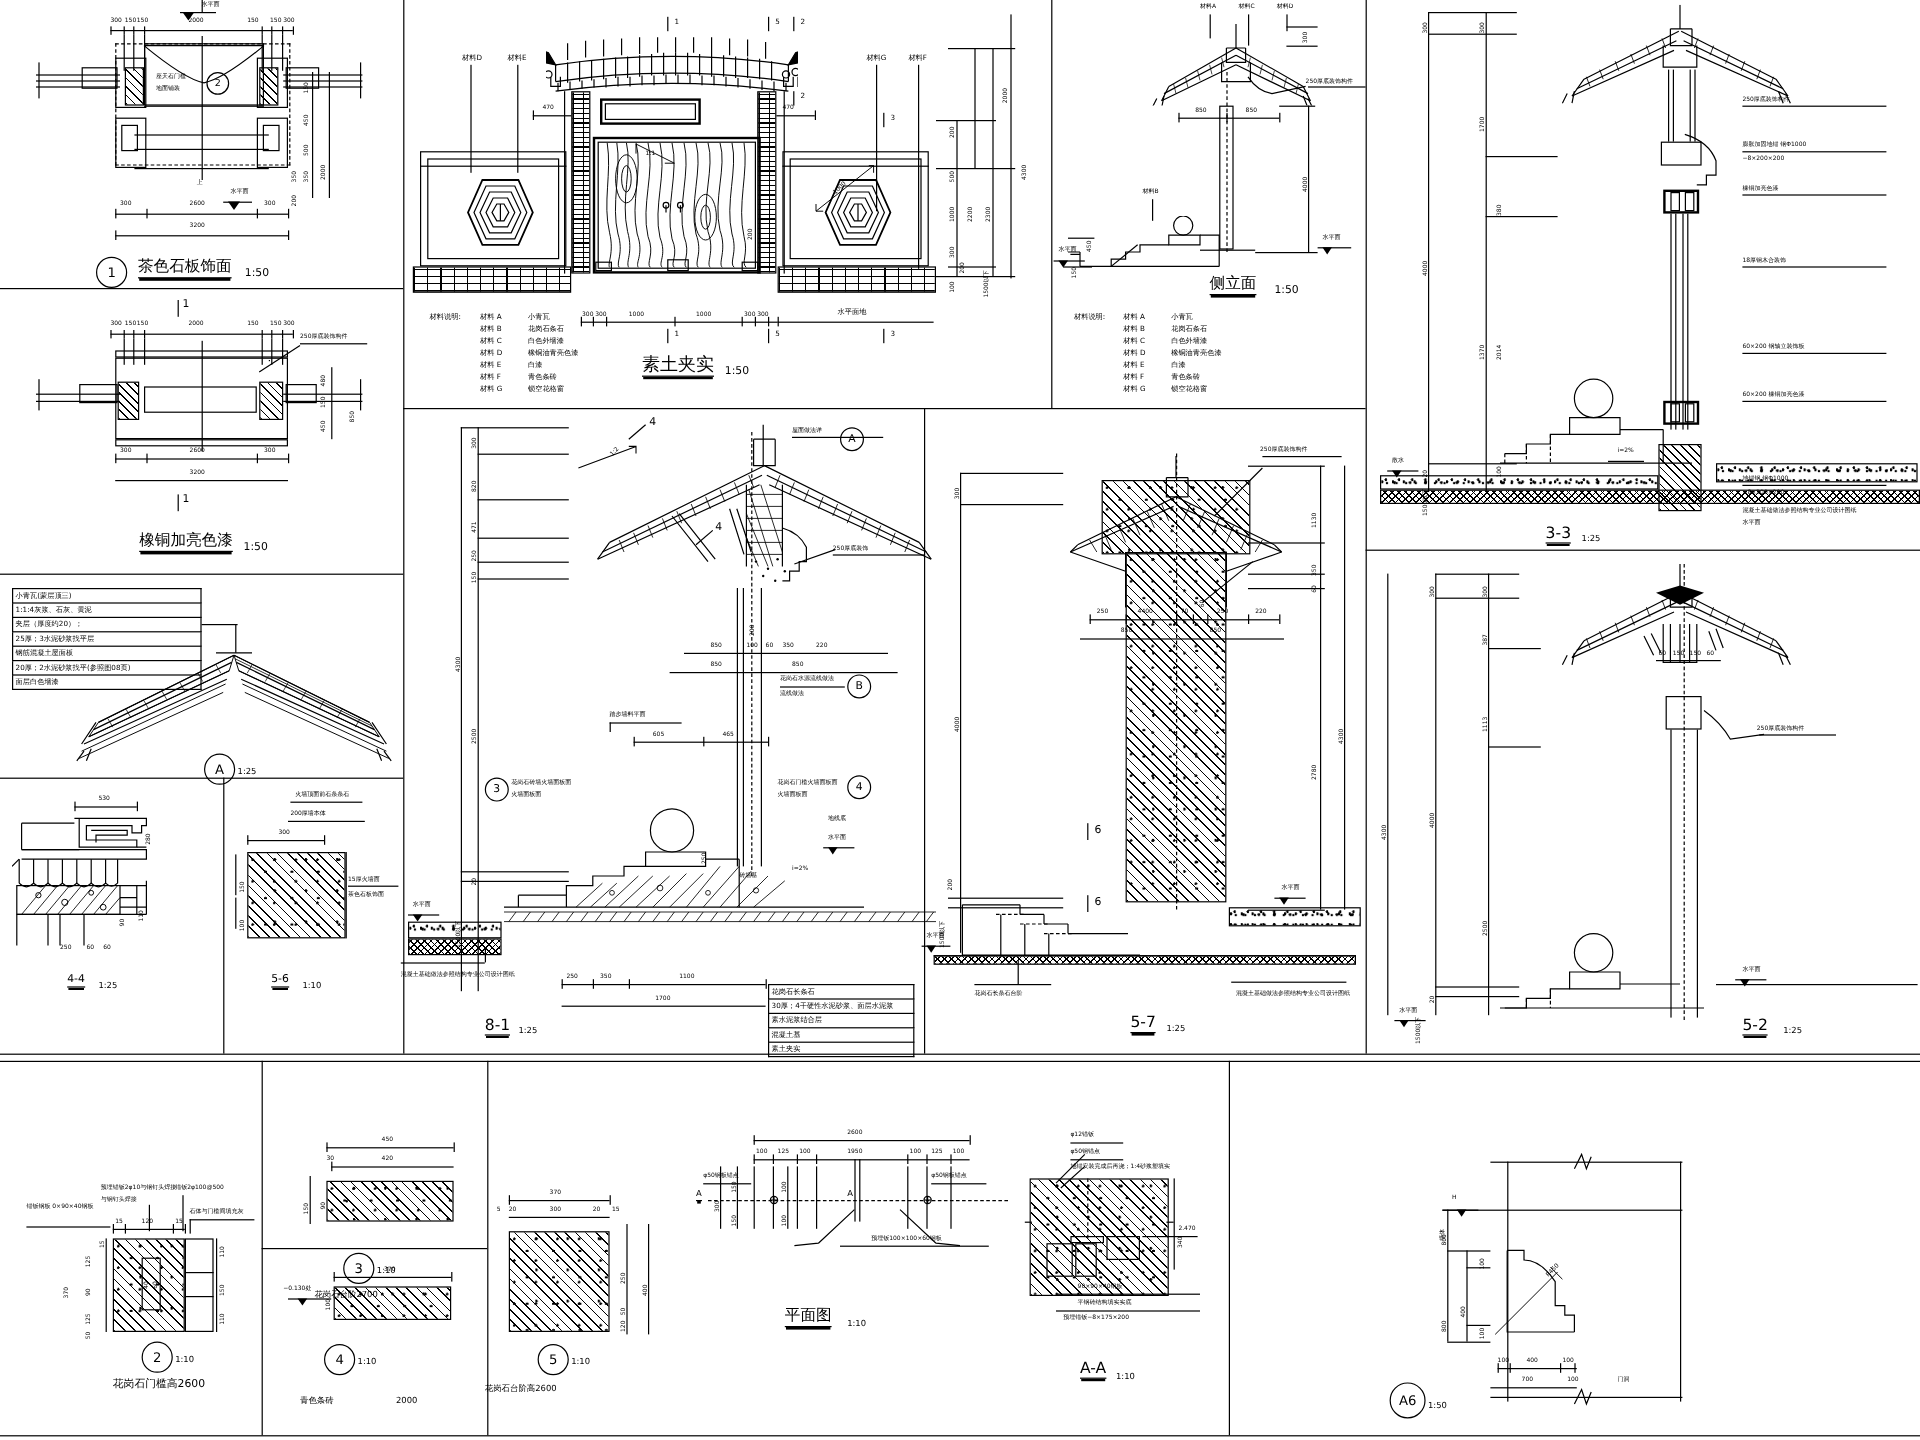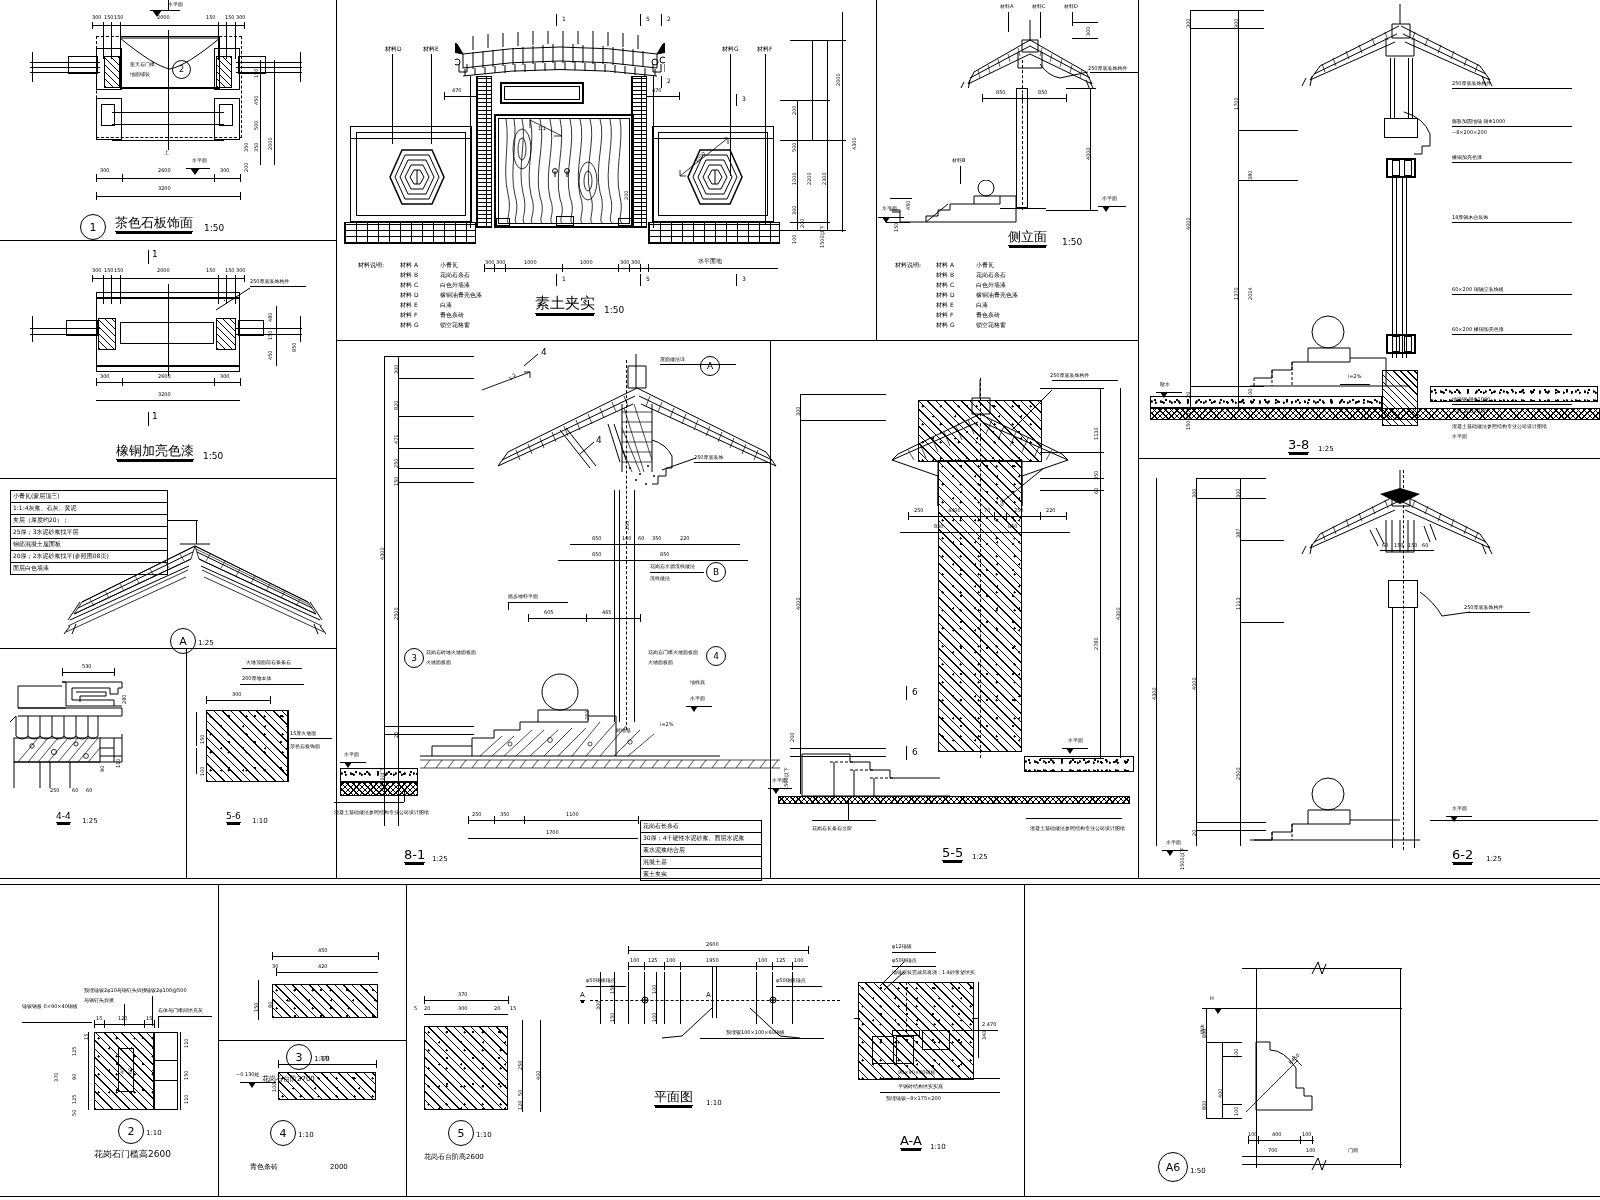--- a/index.html
+++ b/index.html
@@ -1016,21 +1016,21 @@
     <div class="ln h1" style="left:1062px;top:748px;width:26px;"></div>
     <div style="position:absolute;left:1066px;top:748px;width:0;height:0;border-left:4px solid transparent;border-right:4px solid transparent;border-top:6px solid #000;"></div>
     <div class="ln h1" style="left:778px;top:796px;width:352px;"></div>
     <div class="box grnd" style="left:778px;top:796px;width:352px;height:8px;"></div>
     <div class="t tiny" style="left:1030px;top:826px;">混凝土基础做法参照结构专业公司设计图纸</div>
     <div class="ln h1" style="left:1026px;top:818px;width:96px;"></div>
     <div class="t tiny" style="left:772px;top:778px;">水平面</div>
     <div class="ln h1" style="left:768px;top:788px;width:24px;"></div>
     <div style="position:absolute;left:772px;top:788px;width:0;height:0;border-left:4px solid transparent;border-right:4px solid transparent;border-top:6px solid #000;"></div>
 
-    <div class="t lg dblu" style="left:942px;top:846px;padding-bottom:1px;">5-5</div>
+    <div class="t lg dblu" style="left:942px;top:846px;padding-bottom:1px;">5-7</div>
     <div class="t sm" style="left:972px;top:854px;">1:25</div>
   </div>
 
   <div>
     <div class="ln v1" style="left:1190px;top:10px;height:400px;"></div>
     <div class="ln v1" style="left:1238px;top:10px;height:400px;"></div>
     <div class="ln h1" style="left:1190px;top:10px;width:74px;"></div>
     <div class="ln h1" style="left:1190px;top:28px;width:74px;"></div>
     <div class="ln h1" style="left:1238px;top:130px;width:60px;"></div>
     <div class="ln h1" style="left:1238px;top:180px;width:60px;"></div>
@@ -1117,21 +1117,21 @@
     <div class="box gravel" style="left:1430px;top:386px;width:168px;height:16px;"></div>
     <div class="box gravel" style="left:1150px;top:396px;width:232px;height:12px;"></div>
     <div class="box grnd" style="left:1150px;top:408px;width:450px;height:12px;"></div>
     <div class="t tiny" style="left:1348px;top:374px;">i=2%</div>
     <div class="ln h1" style="left:1340px;top:384px;width:30px;"></div>
     <div class="t tiny" style="left:1160px;top:382px;">散水</div>
     <div class="ln h1" style="left:1156px;top:392px;width:26px;"></div>
     <div style="position:absolute;left:1160px;top:392px;width:0;height:0;border-left:4px solid transparent;border-right:4px solid transparent;border-top:6px solid #000;"></div>
     <div class="t tiny" style="left:1392px;top:430px;"></div>
 
-    <div class="t lg dblu" style="left:1288px;top:438px;padding-bottom:1px;">3-8</div>
+    <div class="t lg dblu" style="left:1288px;top:438px;padding-bottom:1px;">3-3</div>
     <div class="t sm" style="left:1318px;top:446px;">1:25</div>
   </div>
 
   <div>
     <div class="ln v1" style="left:1196px;top:478px;height:368px;"></div>
     <div class="ln v1" style="left:1240px;top:478px;height:368px;"></div>
     <div class="ln h1" style="left:1196px;top:478px;width:70px;"></div>
     <div class="ln h1" style="left:1196px;top:498px;width:70px;"></div>
     <div class="ln h1" style="left:1240px;top:540px;width:44px;"></div>
     <div class="ln h1" style="left:1240px;top:622px;width:44px;"></div>
@@ -1201,21 +1201,21 @@
       </g>
     </svg>
     <div class="ln h1" style="left:1430px;top:820px;width:168px;"></div>
     <div class="t tiny" style="left:1452px;top:806px;">水平面</div>
     <div class="ln h1" style="left:1446px;top:816px;width:26px;"></div>
     <div style="position:absolute;left:1450px;top:816px;width:0;height:0;border-left:4px solid transparent;border-right:4px solid transparent;border-top:6px solid #000;"></div>
     <div class="t tiny" style="left:1166px;top:840px;">水平面</div>
     <div class="ln h1" style="left:1162px;top:850px;width:26px;"></div>
     <div style="position:absolute;left:1166px;top:850px;width:0;height:0;border-left:4px solid transparent;border-right:4px solid transparent;border-top:6px solid #000;"></div>
 
-    <div class="t lg dblu" style="left:1452px;top:848px;padding-bottom:1px;">6-2</div>
+    <div class="t lg dblu" style="left:1452px;top:848px;padding-bottom:1px;">5-2</div>
     <div class="t sm" style="left:1486px;top:856px;">1:25</div>
   </div>
 
   <div>
     <div class="t tiny" style="left:84px;top:988px;">预埋锚钣2φ10与钢钉头焊接</div>
     <div class="t tiny" style="left:84px;top:998px;">与钢钉头焊接</div>
     <div class="ln v1" style="left:124px;top:1004px;height:22px;"></div>
     <div class="t tiny" style="left:146px;top:988px;">锚钣2φ100@500</div>
     <div class="ln v1" style="left:152px;top:996px;height:30px;"></div>
     <div class="t tiny" style="left:158px;top:1008px;">石体与门槛间填充灰</div>
@@ -1313,21 +1313,21 @@
     <div class="ln v1" style="left:522px;top:1020px;height:92px;"></div>
     <div class="ln v1" style="left:540px;top:1020px;height:92px;"></div>
     <div class="t tiny rot" style="left:518px;top:1070px;">250</div>
     <div class="t tiny rot" style="left:536px;top:1080px;">400</div>
     <div class="t tiny rot" style="left:518px;top:1096px;">50</div>
     <div class="t tiny rot" style="left:518px;top:1110px;">120</div>
     <div class="circ" style="left:448px;top:1120px;width:24px;height:24px;">
         <span>5</span>
       </div>
     <div class="t sm" style="left:476px;top:1132px;">1:10</div>
-    <div class="t sm" style="left:424px;top:1154px;">花岗石台阶高2600</div>
+    <div class="t sm" style="left:404px;top:1154px;">花岗石台阶高2600</div>
   </div>
 
   <div>
     <div class="ln h1" style="left:628px;top:950px;width:180px;"></div>
     <div class="ln v1" style="left:628px;top:946px;height:8px;"></div>
     <div class="ln v1" style="left:808px;top:946px;height:8px;"></div>
     <div class="t tiny" style="left:706px;top:942px;">2600</div>
     <div class="ln h1" style="left:628px;top:966px;width:180px;"></div>
     <div class="ln v1" style="left:628px;top:962px;height:8px;"></div>
     <div class="ln v1" style="left:644px;top:962px;height:8px;"></div>

